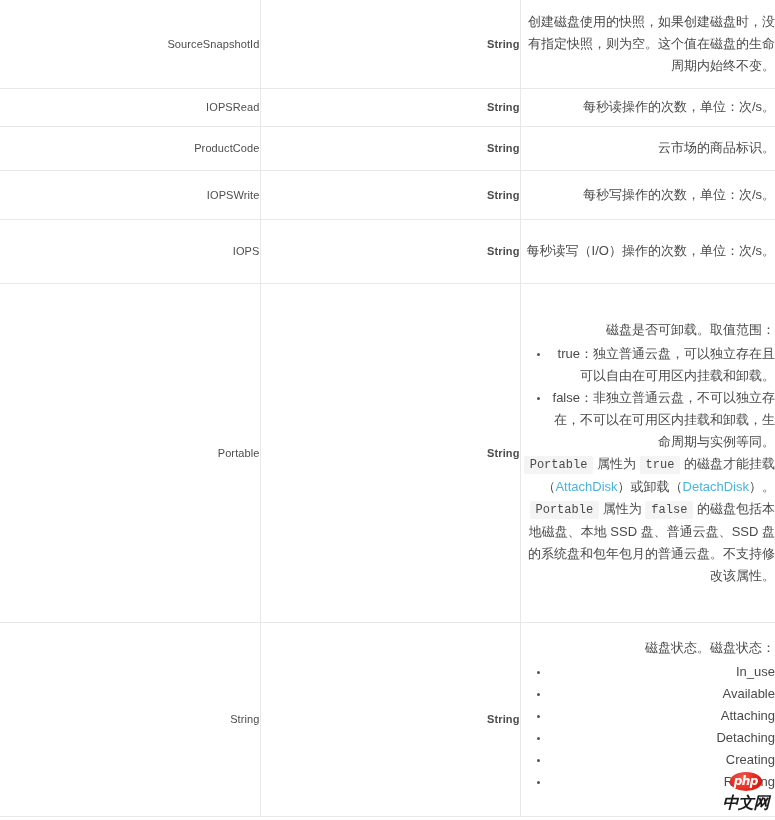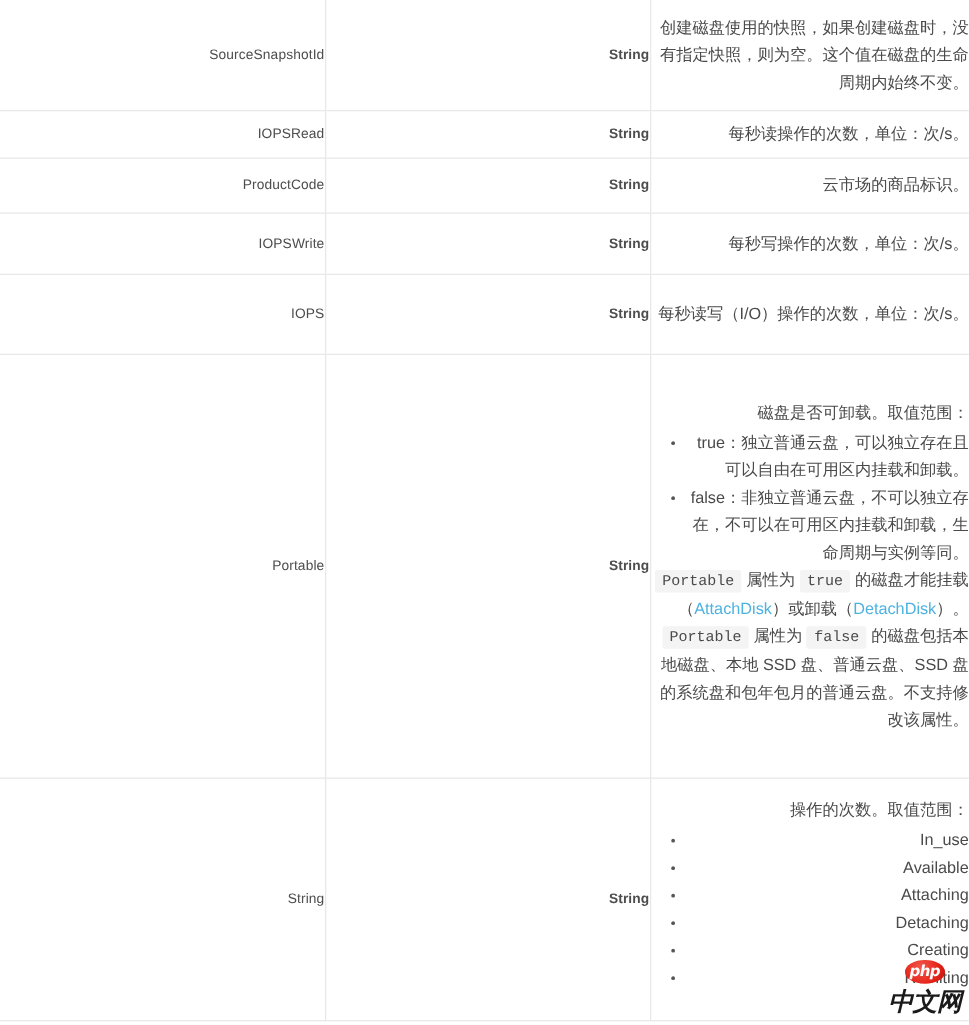--- a/index.html
+++ b/index.html
@@ -122,21 +122,21 @@
     font-family: "DejaVu Sans", sans-serif;
     font-size: 12px;
     font-weight: bold;
     font-style: italic;
     line-height: 1;
     letter-spacing: -0.5px;
   }
   .wm-text {
     color: #1a1a1a;
     font-family: "DejaVu Sans", sans-serif;
-    font-size: 20px;
+    font-size: 16px;
     font-weight: bold;
     font-style: italic;
     letter-spacing: -0.5px;
     line-height: 1;
   }
 
   .table-wrap { position: relative; width: 775px; }
 </style>
 </head>
 <body>
@@ -230,21 +230,21 @@
       </tr>
 
       <tr class="row-tall" style="height:194px">
         <td class="cell-name">
           <span>String</span>
         </td>
         <td class="cell-type">
           <span>String</span>
         </td>
         <td class="cell-desc" style="vertical-align:top; padding-top:14px">
-          <p class="desc-p">操作的次数。取值范围：</p>
+          <p class="desc-p">磁盘状态。磁盘状态：</p>
           <ul class="desc-list status-list">
             <li>In_use</li>
             <li>Available</li>
             <li>Attaching</li>
             <li>Detaching</li>
             <li>Creating</li>
             <li>ReIniting</li>
           </ul>
         </td>
       </tr>

